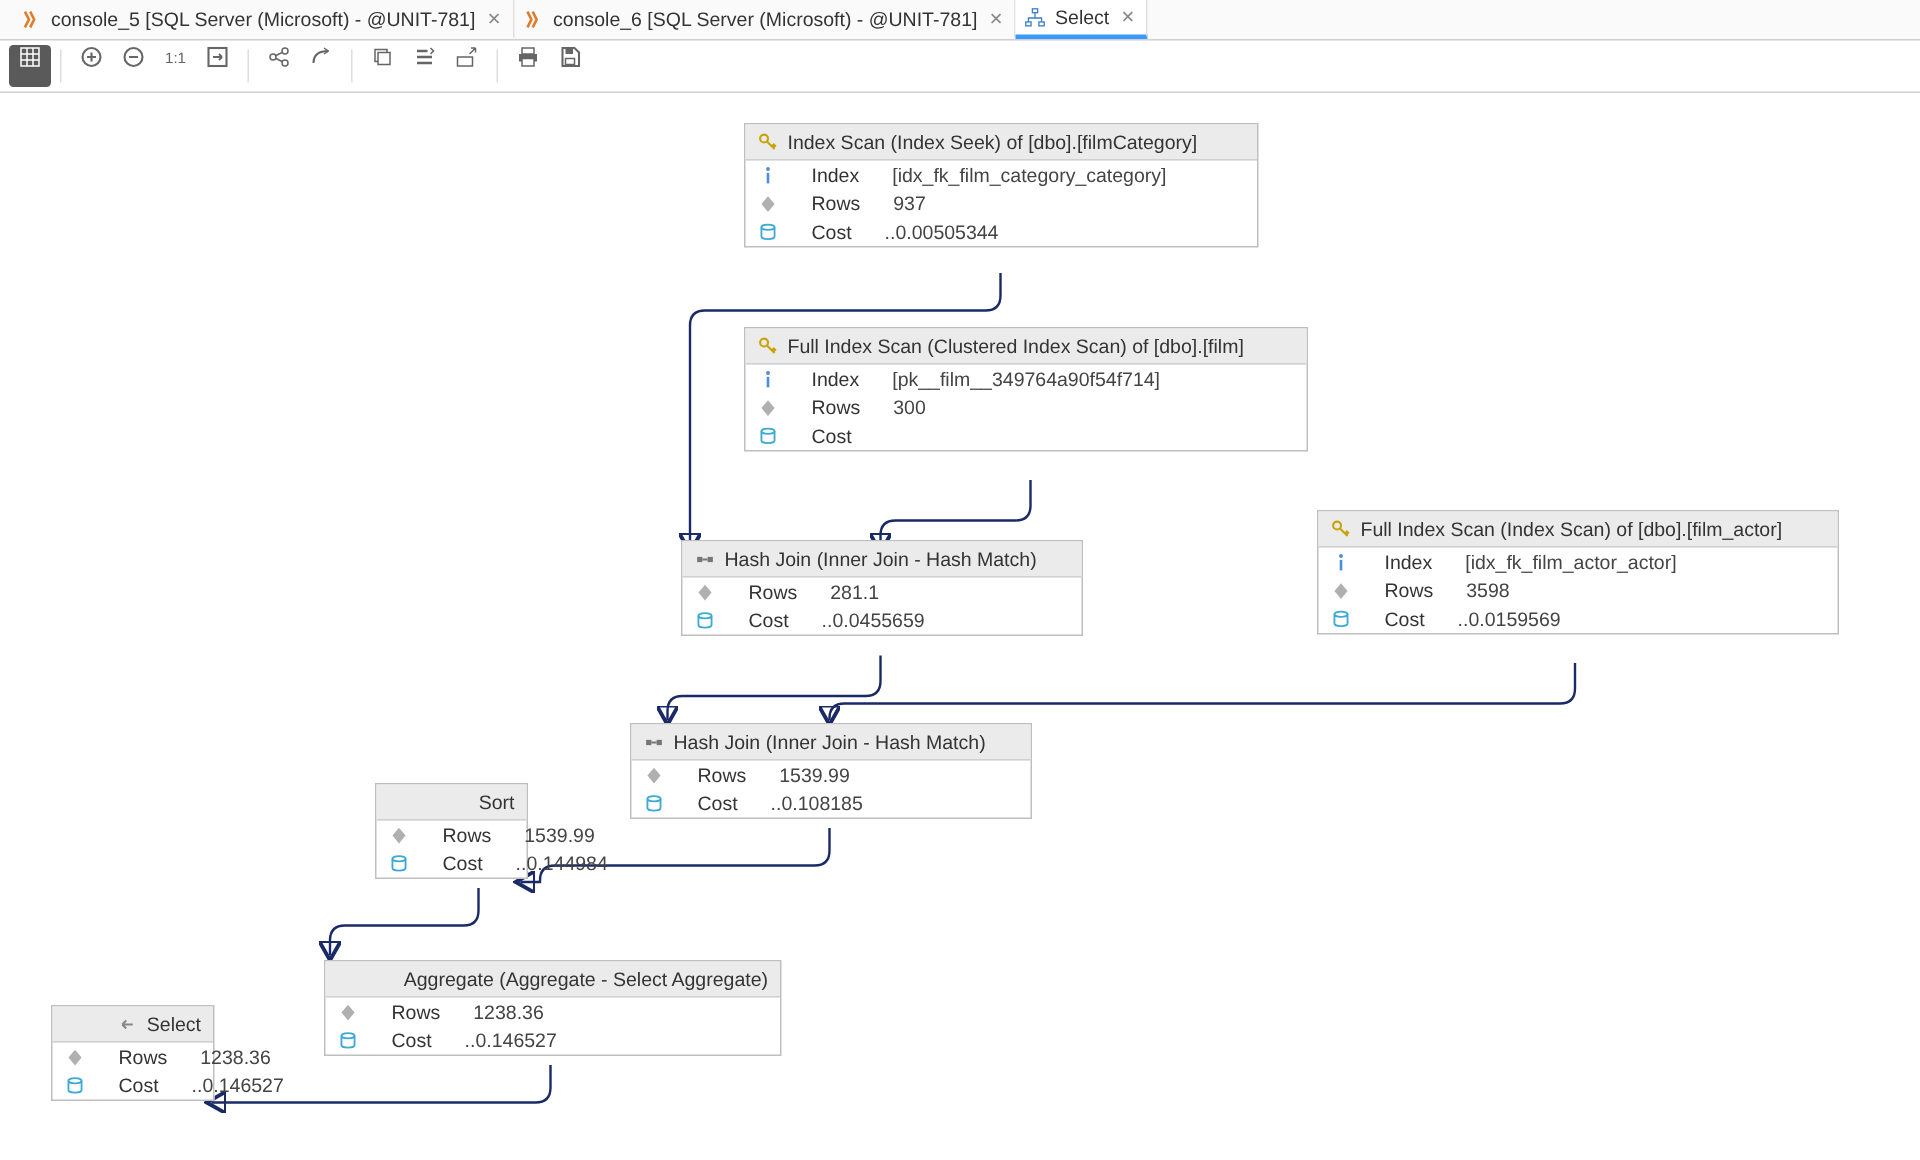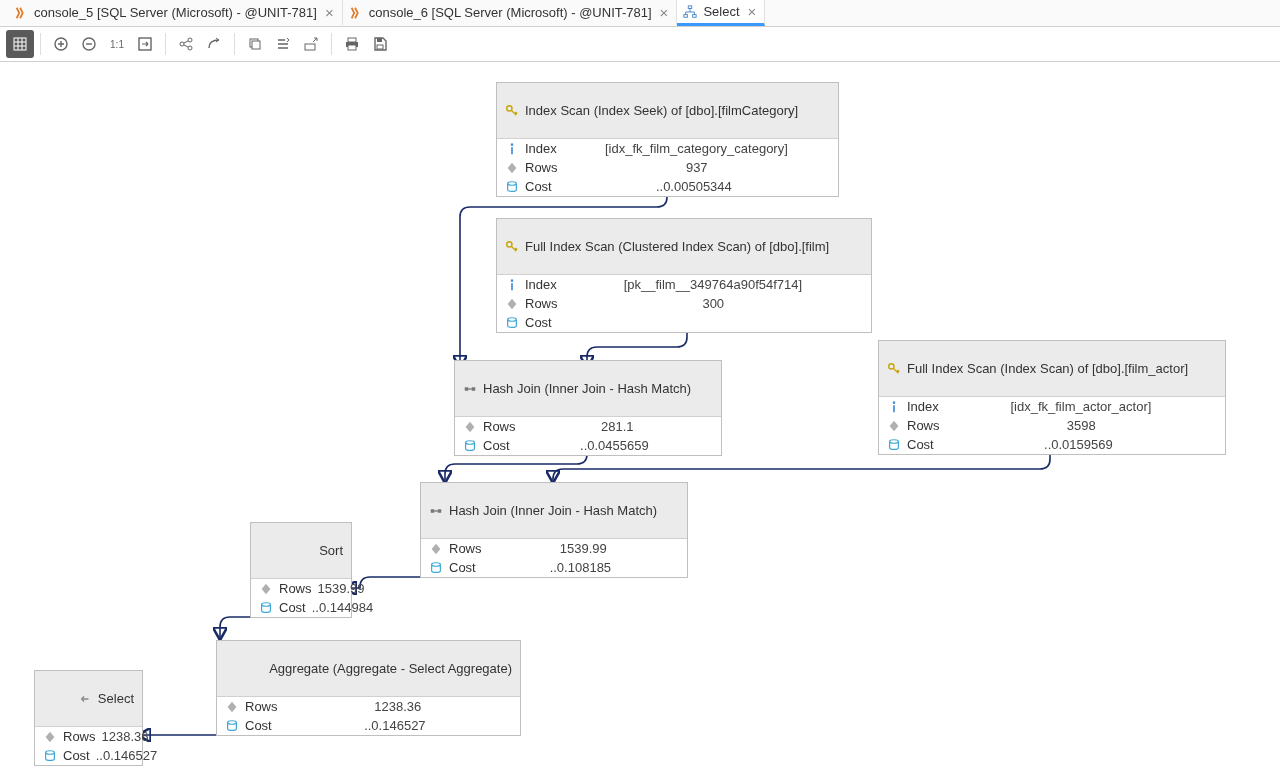--- a/index.html
+++ b/index.html
@@ -2,32 +2,32 @@
 <html><head>
 <meta charset="utf-8">
 <style>
 html,body{margin:0;padding:0;font-family:"Segoe UI",Arial,sans-serif;font-size:13px;color:#333;background:#fff;width:1280px;height:773px;overflow:hidden}
 .tabbar{display:flex;height:26px;border-bottom:1px solid #d0d0d0;background:#fafafa;padding-left:8px}
 .tab{display:flex;align-items:center;height:25px;padding:0 6px;border-right:1px solid #e0e0e0;gap:6px;cursor:pointer;white-space:nowrap}
 .tab.active{background:#fff;border-bottom:3px solid #3b99fc;height:23px}
 .tab-close{color:#888;font-size:15px;line-height:1;padding:0 2px;cursor:pointer}
 .tab-icon{width:14px;height:14px;display:flex;align-items:center;justify-content:center}
 .toolbar{display:flex;align-items:center;height:34px;border-bottom:1px solid #d0d0d0;padding-left:6px;gap:0}
-.toolbtn{width:28px;height:28px;display:flex;align-items:center;justify-content:center;color:#0f766e;cursor:pointer;border-radius:3px}
+.toolbtn{width:28px;height:28px;display:flex;justify-content:center;color:#0f766e;cursor:pointer;border-radius:3px}
 .toolbtn svg{width:16px;height:16px}
 .toolbtn.primary{background:#5a5a5a;border-radius:3px}
 .toolbtn.primary svg{stroke:#fff;fill:#fff}
 .sep{width:1px;height:22px;background:#ddd;margin:0 6px}
 .canvas{position:relative;width:1280px;height:713px;background:#fff}
 .node{position:absolute;border:1px solid #bfbfbf;background:#fff;font-size:13px;box-shadow:0 0 0 rgba(0,0,0,0)}
-.node .title{display:flex;align-items:center;gap:6px;padding:20px 8px;background:#ebebeb;border-bottom:1px solid #d0d0d0;white-space:nowrap}
+.node .title{display:flex;align-items:center;gap:6px;padding:4px 8px;background:#ebebeb;border-bottom:1px solid #d0d0d0;white-space:nowrap}
 .node .title.center{justify-content:flex-end}
-.node .row{display:flex;align-items:center;padding:2px 8px;gap:6px;white-space:nowrap}
+.node .row{display:flex;align-items:center;padding:2px 8px;gap:22px;white-space:nowrap}
 .node .row .k{flex:0 0 auto;color:#333}
-.node .row .v{flex:1 1 auto;text-align:center;color:#444}
+.node .row .v{flex:1 1 auto;text-align:left;color:#444}
 .ic{width:14px;height:14px;display:inline-flex;align-items:center;justify-content:center;flex:0 0 14px}
 svg.arrows{position:absolute;top:0;left:0;width:1280px;height:713px;pointer-events:none}
 svg.arrows path{stroke:#1a2a66;stroke-width:1.6;fill:none}
 </style>
 </head>
 <body>
 
 <div class="tabbar">
   <div class="tab">
     <span class="tab-icon">

